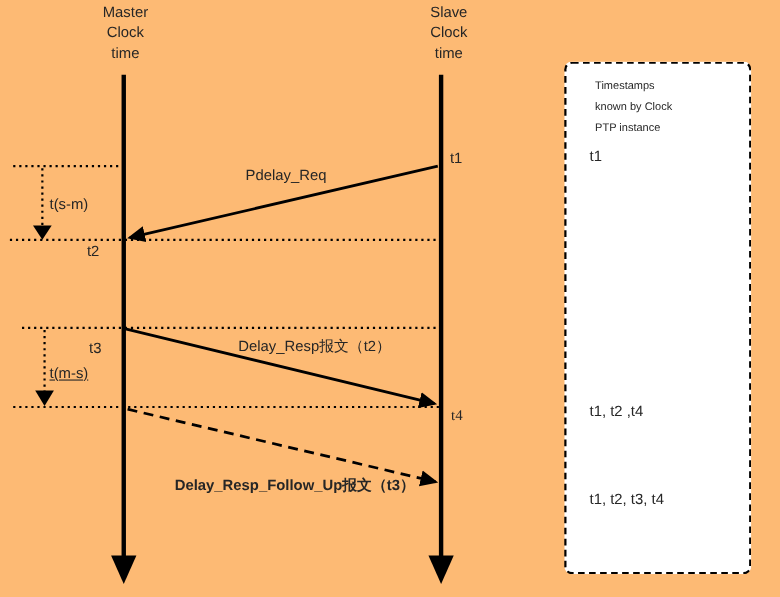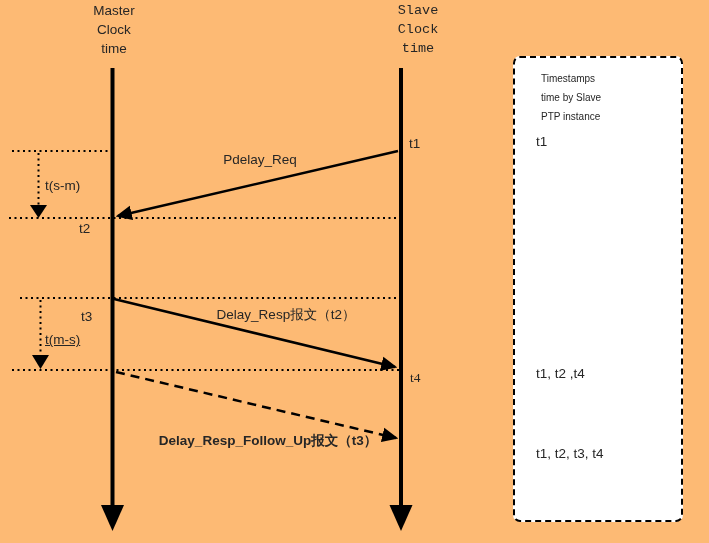--- a/index.html
+++ b/index.html
@@ -105,42 +105,42 @@
     <line x1="398" y1="151" x2="118" y2="216" stroke="#000000" stroke-width="2.5" marker-end="url(#arrHead)"></line>
     <line x1="114" y1="299" x2="395" y2="367" stroke="#000000" stroke-width="2.5" marker-end="url(#arrHead)"></line>
     <line x1="116" y1="372" x2="396" y2="438" stroke="#000000" stroke-width="2.5" stroke-dasharray="9 6" marker-end="url(#arrHead)"></line>
   </svg>
 
   <div class="timeline-header" style="left:114px;">
     <div>Master</div>
     <div>Clock</div>
     <div>time</div>
   </div>
-  <div class="timeline-header" style="left:418px;font-family:Liberation Mono, monospace;">
+  <div class="timeline-header" style="left:408px;">
     <div>Slave</div>
     <div>Clock</div>
     <div>time</div>
   </div>
 
   <div class="lbl centered" style="left:260px; top:152px;">Pdelay_Req</div>
   <div class="lbl centered" style="left:286px; top:307px;">Delay_Resp报文（t2）</div>
   <div class="lbl centered" style="left:268px; top:433px;font-weight:bold;">Delay_Resp_Follow_Up报文（t3）</div>
 
   <div class="lbl" style="left:409px; top:136px;">t1</div>
   <div class="lbl" style="left:79px; top:221px;">t2</div>
   <div class="lbl" style="left:81px; top:309px;text-align:center;">t3</div>
   <div class="lbl" style="left:410px; top:370px;font-family:Liberation Serif, serif;">t4</div>
 
   <div class="lbl" style="left:45px; top:178px;">t(s-m)</div>
   <div class="lbl" style="left:45px; top:332px;text-decoration:underline;">t(m-s)</div>
 
   <div class="legend-box">
     <div class="legend-title">
       <div>Timestamps</div>
-      <div>time by Slave</div>
+      <div>known by Clock</div>
       <div>PTP instance</div>
     </div>
     <div class="legend-entry e0">t1</div>
     <div class="legend-entry e1">t1, t2 ,t4</div>
     <div class="legend-entry e2">t1, t2, t3, t4</div>
   </div>
 
 </div>
 
 </body></html>

